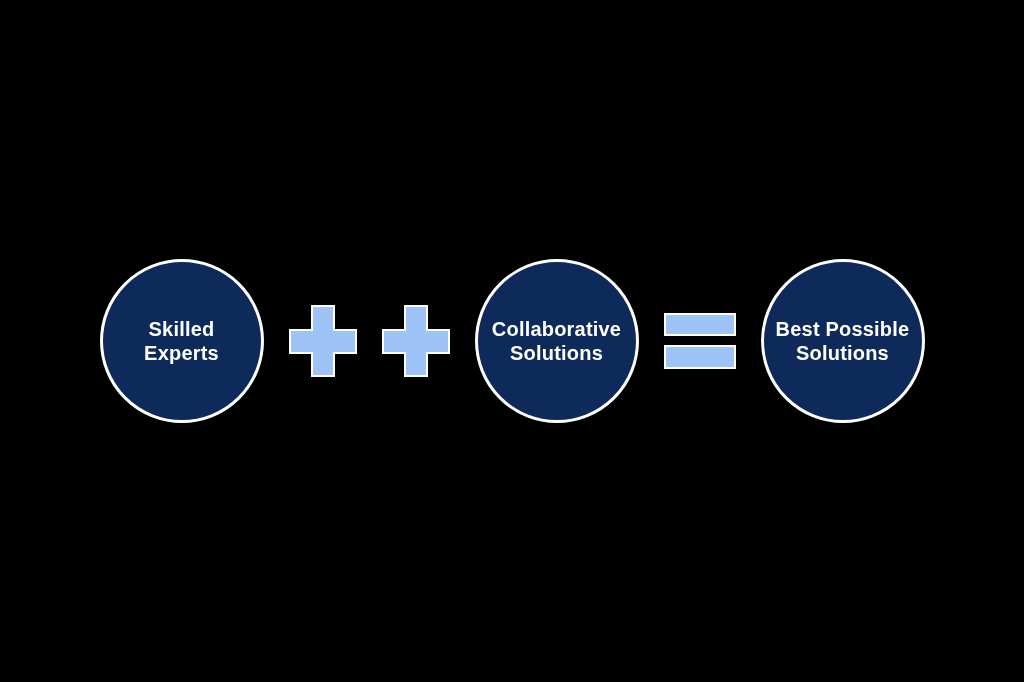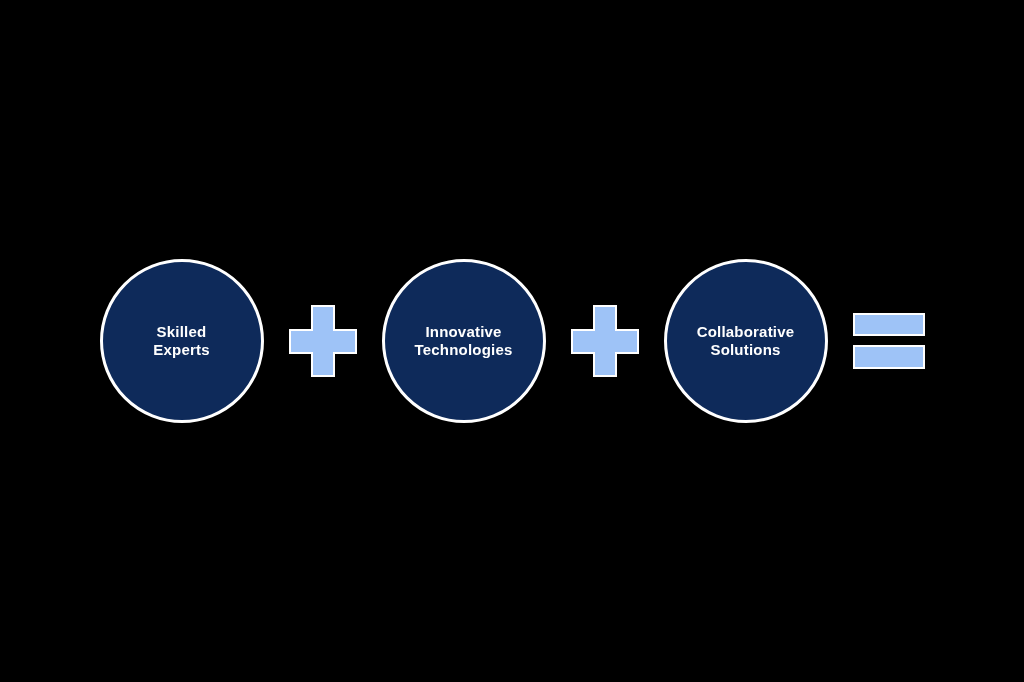--- a/index.html
+++ b/index.html
@@ -36,21 +36,21 @@
     border-radius: 50%;
     background: var(--circle-fill);
     border: 3px solid var(--circle-border);
     display: flex;
     align-items: center;
     justify-content: center;
     text-align: center;
   }
   .circle-label {
     color: var(--label-color);
-    font-size: 15px;
+    font-size: 20px;
     font-weight: bold;
     line-height: 1.22;
     white-space: pre-line;
     letter-spacing: 0.2px;
   }
   .op { display: block; flex: 0 0 auto; }
   .op-shape {
     fill: var(--op-fill);
     stroke: var(--op-stroke);
     stroke-width: 2;
@@ -63,33 +63,33 @@
 
   <div class="circle">
     <span class="circle-label">Skilled
 Experts</span>
   </div>
 
   <svg class="op" width="68" height="72" viewBox="0 0 68 72" aria-hidden="true">
     <path class="op-shape" d="M23 1 H45 V25 H67 V48 H45 V71 H23 V48 H1 V25 H23 Z"></path>
   </svg>
 
-  <div class="circle">
-    <span class="circle-label">Innovative
-Technologies</span>
-  </div>
 
   <svg class="op" width="68" height="72" viewBox="0 0 68 72" aria-hidden="true">
     <path class="op-shape" d="M23 1 H45 V25 H67 V48 H45 V71 H23 V48 H1 V25 H23 Z"></path>
   </svg>
 
   <div class="circle">
     <span class="circle-label">Collaborative
 Solutions</span>
   </div>
 
   <svg class="op" width="72" height="56" viewBox="0 0 72 56" aria-hidden="true">
     <rect class="op-shape" x="1" y="1" width="70" height="21"></rect>
     <rect class="op-shape" x="1" y="33" width="70" height="22"></rect>
   </svg>
 
+  <div class="circle">
+    <span class="circle-label">Best Possible
+Solutions</span>
+  </div>
 
 </div>
 
 </body></html>

